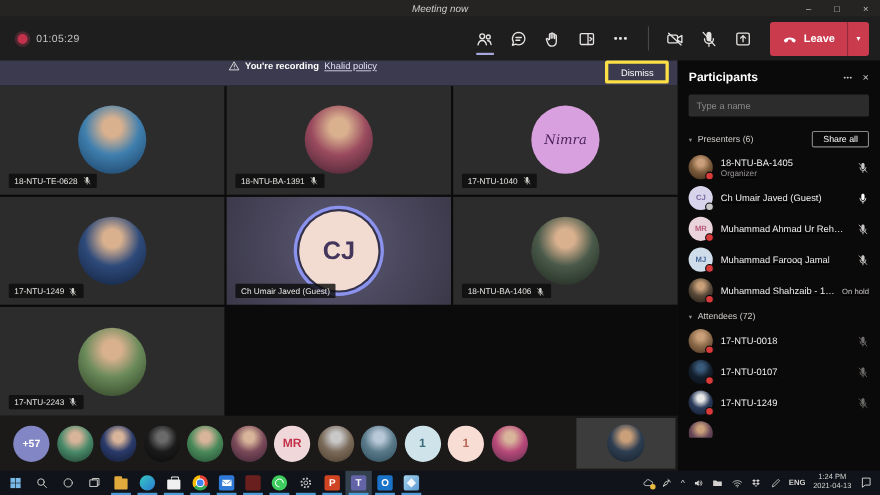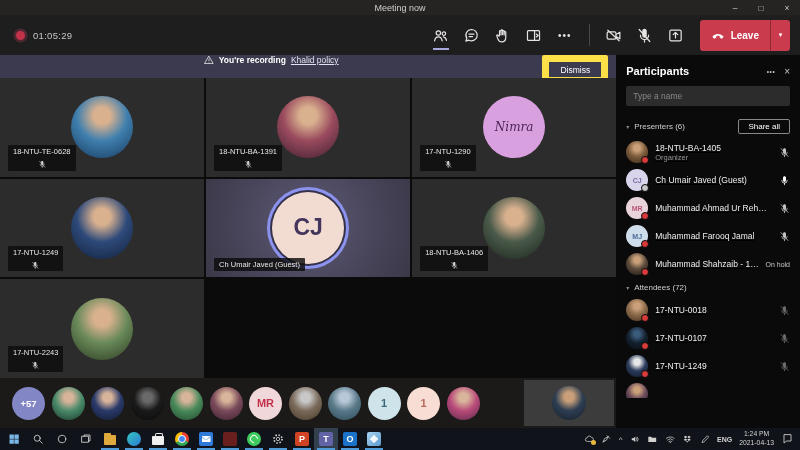--- a/index.html
+++ b/index.html
@@ -3,21 +3,21 @@
 <meta charset="utf-8">
 <style>
   html,body{margin:0;padding:0;background:#000;}
   body{width:800px;height:450px;overflow:hidden;font-family:"Liberation Sans",sans-serif;position:relative;}
   .app{position:absolute;inset:0;display:flex;flex-direction:column;background:#1a1a1a;}
   svg{display:block;}
   .st{fill:none;stroke:currentColor;stroke-width:1.7;stroke-linecap:round;stroke-linejoin:round;}
 
   
   .titlebar{height:15px;background:#252423;display:flex;align-items:center;position:relative;flex:0 0 auto;}
-  .tb-title{position:absolute;left:0;right:0;text-align:center;font-size:9px;color:#cfcdcb;}
+  .tb-title{position:absolute;left:0;right:0;text-align:center;font-size:9px;color:#cfcdcb;font-style:italic;}
   .tb-controls{margin-left:auto;display:flex;z-index:1;}
   .tb-btn{width:26px;height:15px;display:flex;align-items:center;justify-content:center;font-size:8.5px;color:#c8c6c4;}
 
   
   .toolbar{height:40px;background:#1f1e1e;display:flex;align-items:center;padding:0 10px;flex:0 0 auto;}
   .rec{display:flex;align-items:center;gap:8px;margin-left:6px;}
   .rec-dot{width:9px;height:9px;border-radius:50%;background:#c4314b;box-shadow:0 0 0 2.5px #4d2830;}
   .rec-time{font-size:9.5px;color:#c8c6c4;letter-spacing:.3px;}
   .tb-icons{margin-left:auto;display:flex;align-items:center;gap:3px;}
   .tb-icon{width:28px;height:28px;display:flex;align-items:center;justify-content:center;color:#e6e4e2;position:relative;}
@@ -33,28 +33,28 @@
   
   .content{flex:1;display:flex;min-height:0;}
   .left-col{width:632px;display:flex;flex-direction:column;min-height:0;}
 
   
   .banner{height:23px;background:#3b3a4e;display:flex;align-items:flex-start;padding:0 8px;flex:0 0 auto;}
   .banner-center{flex:1;display:flex;align-items:center;justify-content:center;gap:5px;font-size:8.5px;color:#dcdbe8;white-space:nowrap;overflow:hidden;}
   .banner-center svg{width:10px;height:10px;color:#fff;flex:0 0 auto;}
   .b-title{font-weight:bold;color:#fff;}
   .b-link{text-decoration:underline;color:#e2e1f2;}
-  .dismiss{border:7px solid #fde047;border-radius:2px;padding:2.5px 11px;font-size:8.5px;color:#fff;background:transparent;flex:0 0 auto;margin-left:8px;}
+  .dismiss{border:3px solid #fde047;border-radius:2px;padding:2.5px 11px;font-size:8.5px;color:#fff;background:transparent;flex:0 0 auto;margin-left:8px;}
 
   
   .grid{flex:1;display:grid;grid-template-columns:repeat(3,1fr);grid-template-rows:repeat(3,1fr);gap:2px;background:#0b0b0b;min-height:0;}
   .tile{position:relative;background:#2d2c2c;display:flex;align-items:center;justify-content:center;overflow:hidden;}
   .tile.speaking{background:radial-gradient(circle at 50% 45%,#5c5a75 0%,#474459 62%,#3a3848 100%);}
   .avatar{border-radius:50%;display:flex;align-items:center;justify-content:center;}
-  .tile-label{position:absolute;left:8px;bottom:6px;background:rgba(12,12,12,.82);border-radius:1px;padding:2px 5px;display:flex;align-items:center;gap:4px;font-size:7.5px;color:#e9e7e4;flex-direction:column;}
+  .tile-label{position:absolute;left:8px;bottom:6px;background:rgba(12,12,12,.82);border-radius:1px;padding:2px 5px;display:flex;align-items:center;gap:4px;font-size:7.5px;color:#e9e7e4;}
   .tile-label svg{width:8.5px;height:8.5px;color:#d2d0cd;}
 
   
   .strip{height:50px;background:#1b1a19;position:relative;display:flex;align-items:center;gap:6.5px;padding-left:12px;flex:0 0 auto;}
   .chip{width:33px;height:33px;border-radius:50%;flex:0 0 auto;display:flex;align-items:center;justify-content:center;font-size:9.5px;font-weight:bold;}
   .selfview{position:absolute;right:2px;top:2px;bottom:2px;width:90px;background:#3d3c3c;display:flex;align-items:center;justify-content:center;}
 
   
   .panel{width:188px;box-sizing:border-box;background:#0b0a0a;display:flex;flex-direction:column;padding:10px 10px 0;overflow:hidden;}
   .p-head{display:flex;align-items:center;margin-bottom:9px;}
@@ -295,21 +295,21 @@
             <div class="tile-label">
               <span>18-NTU-BA-1391</span>
               <svg>
                 <use href="#i-mic-off"></use>
               </svg>
             </div>
           </div>
           <div class="tile">
             <div class="avatar" style="height: 62px; width: 62px; background: rgb(217, 160, 224); color: rgb(74, 36, 88); font-style: italic; font-family: &quot;DejaVu Serif&quot;, serif; font-size: 12px;">Nimra</div>
             <div class="tile-label">
-              <span>17-NTU-1290</span>
+              <span>17-NTU-1040</span>
               <svg>
                 <use href="#i-mic-off"></use>
               </svg>
             </div>
           </div>
           <div class="tile">
             <div class="avatar" style="height: 62px; width: 62px; background: radial-gradient(circle at 50% 32%, rgb(217, 177, 143) 0%, rgb(217, 177, 143) 16%, rgb(46, 74, 122) 48%, rgb(16, 31, 58) 100%);"></div>
             <div class="tile-label">
               <span>17-NTU-1249</span>
               <svg>

